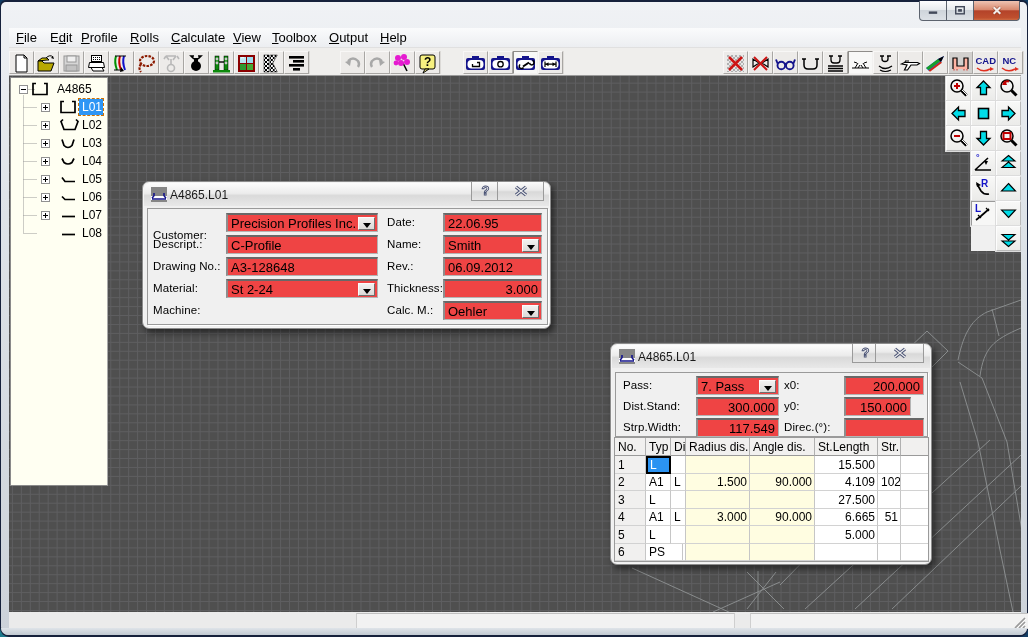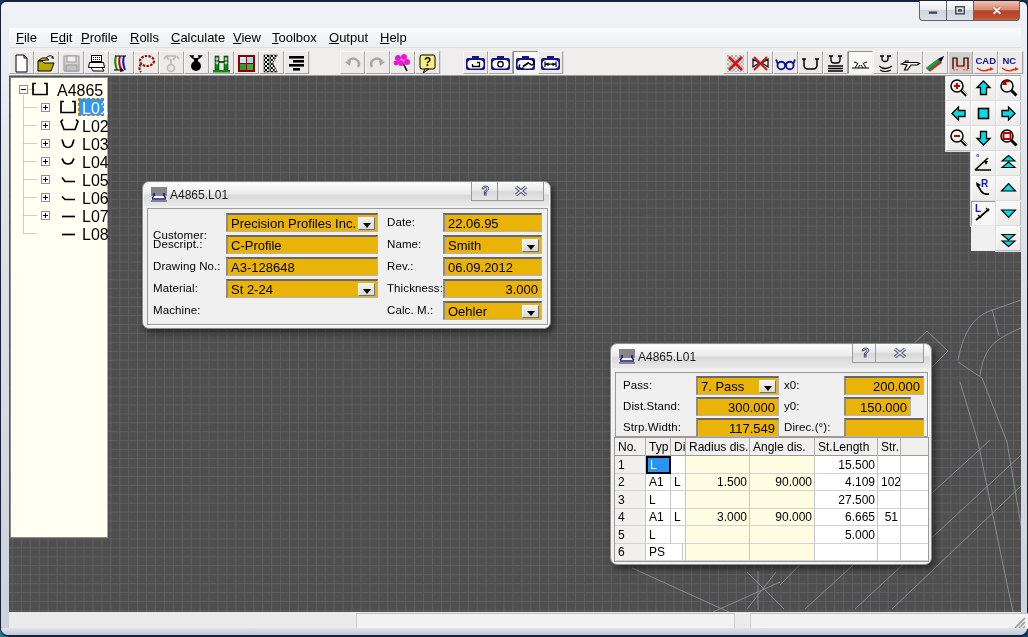--- a/index.html
+++ b/index.html
@@ -18,37 +18,37 @@
 #toolbar{position:absolute;left:8px;top:46px;width:1012px;height:28px;background:#efeeec;border-bottom:1px solid #9a9a9a}
 .tb{position:absolute;top:3px;width:25px;height:23px;background:#edebe9;border:1px solid;border-color:#f8f7f6 #a8a6a3 #a8a6a3 #f8f7f6;box-shadow:1px 0 0 #dcdad7}
 .tb svg{position:absolute;left:1px;top:1px}
 .tbp{background:#f8f8f7;border-color:#8f8d8a #f2f1f0 #f2f1f0 #8f8d8a}
 #client{position:absolute;left:8px;top:74px;width:1012px;height:536px;background-color:#4f4f4f;overflow:hidden;
 background-image:
  linear-gradient(#5e5e60 1px,transparent 1px),linear-gradient(90deg,#5e5e60 1px,transparent 1px);
 background-size:8.94px 8.94px;
 background-position:2.94px 6.66px}
 #bgdraw{position:absolute;left:0;top:0;width:1012px;height:536px}
-#tree{position:absolute;left:1px;top:1px;width:98px;height:461px;background:#fffff2;border:1px solid #8a8a8a;border-right-color:#aaa;font-size:16px;color:#000}
+#tree{position:absolute;left:1px;top:1px;width:98px;height:409px;background:#fffff2;border:1px solid #8a8a8a;border-right-color:#aaa;font-size:12px;color:#000}
 .rb{position:absolute;width:25px;height:25px;background:linear-gradient(180deg,#f8f8f7,#ebebe9);border:1px solid;border-color:#fdfdfd #b9b9b9 #b9b9b9 #fdfdfd;box-shadow:0 0 0 1px #dcdcdc}
 .rb svg{position:absolute;left:0;top:0}
 .rbp{background:#f7f7f6;border-color:#9a9a9a #e8e8e8 #e8e8e8 #9a9a9a}
 .pm{position:absolute;left:30px;width:9px;height:9px;background:#fff;border:1px solid #919191}
 .pm:before{content:"";position:absolute;left:1px;top:3px;width:5px;height:1px;background:#000}
 .pm:after{content:"";position:absolute;left:3px;top:1px;width:1px;height:5px;background:#000}
 #statusbar{position:absolute;left:8px;top:610px;width:1012px;height:18px;background:#ebebeb}
 .sp{position:absolute;top:1px;height:16px;background:#f2f2f2;border:1px solid #cfcfcf;border-top-color:#c0c0c0}
 #botfrm{position:absolute;left:0;top:626px;width:1026px;height:7px;background:linear-gradient(180deg,#dfe4e9,#c2cad2);border-radius:0 0 8px 8px}
 .dlg{position:absolute;background:#f0f0f0;border:1px solid #8c8c8c;border-radius:7px;box-shadow:3px 4px 6px rgba(0,0,0,.5),0 0 0 1px rgba(255,255,255,.25) inset}
 .dtitle{position:absolute;left:1px;top:1px;right:1px;height:23px;border-radius:6px 6px 0 0;background:linear-gradient(180deg,#fdfdfd,#ececec 45%,#dadada 55%,#e8e8e8)}
 .dtx{position:absolute;left:26px;top:5px;font-size:12px;color:#1a1a1a}
 .dbtns{position:absolute;top:0;height:19px;background:linear-gradient(180deg,#fbfbfb,#eaeaea 45%,#d8d8d8 55%,#e6e6e6);border:1px solid #9a9a9a;border-top:none;font-size:11px;line-height:17px;color:#454e6e;font-weight:bold;text-align:center}
 .panel{position:absolute;border:1px solid #9a9a9a;box-shadow:1px 1px 0 #fff}
 .lbl{position:absolute;font-size:11.5px;color:#000;white-space:nowrap;letter-spacing:0.1px}
-.fld{position:absolute;background:#eab308;border-top:2px solid #686868;border-left:2px solid #8d8d8d;border-right:1px solid #b4b4b4;border-bottom:1px solid #b4b4b4;font-size:13px;color:#000;padding:1px 3px 0 3px;white-space:nowrap;overflow:hidden}
+.fld{position:absolute;background:#ef4444;border-top:2px solid #686868;border-left:2px solid #8d8d8d;border-right:1px solid #b4b4b4;border-bottom:1px solid #b4b4b4;font-size:13px;color:#000;padding:1px 3px 0 3px;white-space:nowrap;overflow:hidden}
 .num{text-align:right}
 .dd{position:absolute;top:2px;right:2px;width:17px;background:linear-gradient(180deg,#f2f1f0,#dcdad8);border:1px solid;border-color:#fbfbfb #6f6f6f #6f6f6f #fbfbfb}
 .dd:after{content:"";position:absolute;left:4px;top:5px;border:4px solid transparent;border-top:5px solid #000}
 .hc{position:absolute;top:0;height:18px;background:#f1f0ef;border-right:1px solid #b0b0b0;border-bottom:1px solid #9a9a9a;font-size:12px;padding:2px 0 0 3px}
 .c{position:absolute;height:17.5px;border-right:1px solid #c6c6c6;border-bottom:1px solid #d2d2d2;font-size:12px;padding:1.5px 2px 0 3px;white-space:nowrap;overflow:hidden}
 .cn{background:#f1f0ef}
 .cy{background:#fffde1}
 .cr{text-align:right}
 .csel{background:#2b93f2;border:2px solid #000;color:#fff;padding:0 0 0 2px}
 </style></head>

